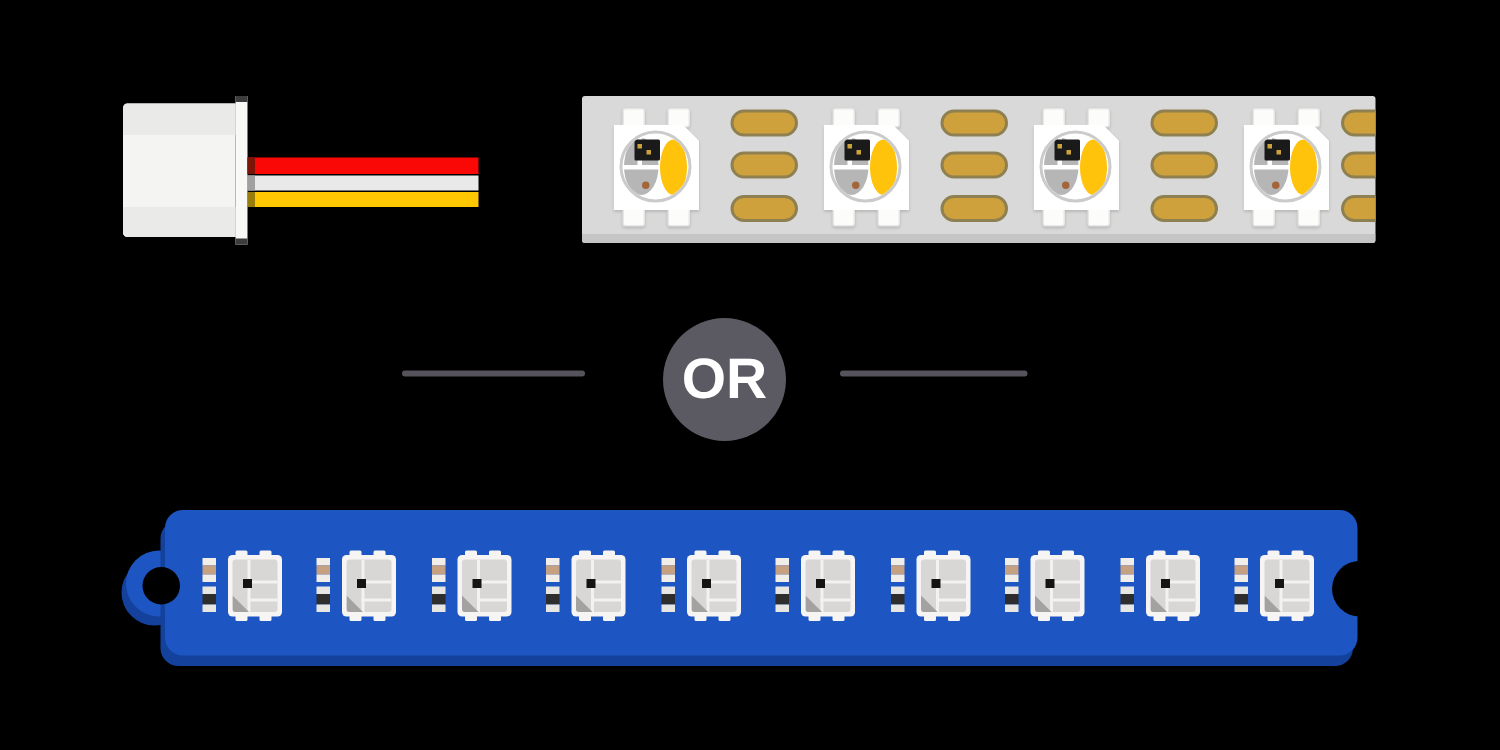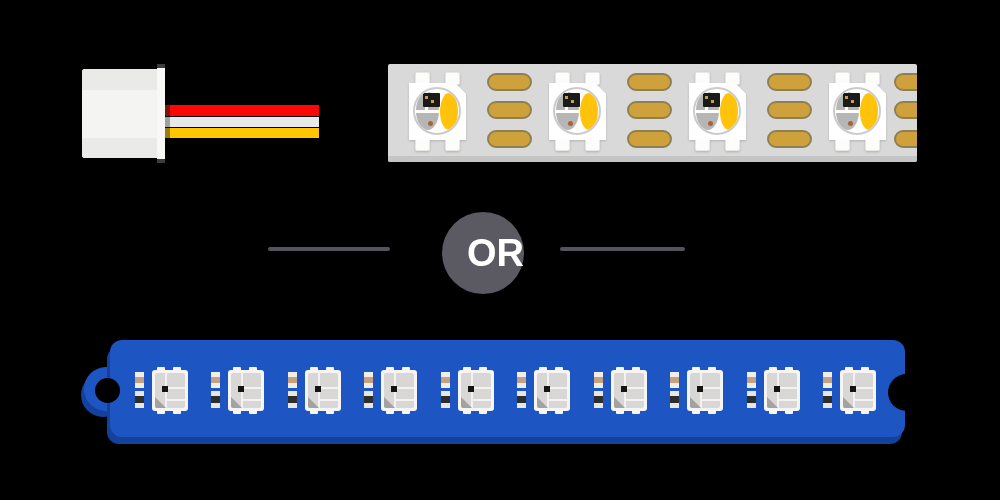--- a/index.html
+++ b/index.html
@@ -43,21 +43,21 @@
   .chip { left:8px; top:4px; width:17px; height:14px; background:var(--led-chip,#1a1a1a); border-radius:1px; }
   .chipdot { width:3px; height:3px; background:#caa33c; }
   .copper { left:13px; top:32px; width:5px; height:5px; border-radius:50%; background:#a5653a; }
   .phosphor { left:25px; top:4px; width:18px; height:37px; border-radius:50%; background:var(--led-phosphor,#ffc30b); }
 
   
   .dash { top:247px; height:4px; background:var(--dash,#56535c); border-radius:2px; }
   .dash.left { left:268px; width:122px; }
   .dash.right { left:560px; width:125px; }
   .orb { left:442px; top:212px; width:82px; height:82px; border-radius:50%; background:var(--or-circle,#5b5962);
-         display:flex; align-items:center; justify-content:flex-end; }
+         display:flex; align-items:center; justify-content:center; }
   .orb span { position:static; color:var(--or-text,#fff); font-size:38px; font-weight:bold; letter-spacing:0px; }
 
   
   .lobe { left:84px; top:367px; width:44px; height:44px; border-radius:50%; background:var(--pcb-blue,#1d56c2); box-shadow:-3px 6px 0 var(--pcb-blue-shadow,#14419b); }
   .bboard { left:110px; top:340px; width:795px; height:97px; border-radius:12px; background:var(--pcb-blue,#1d56c2); box-shadow:-3px 7px 0 var(--pcb-blue-shadow,#14419b); }
   .hole { left:95px; top:378px; width:25px; height:25px; border-radius:50%; background:#000; z-index:3; }
   .notch { left:888px; top:374px; width:37px; height:37px; border-radius:50%; background:#000; z-index:3; }
   .bunit { top:28px; width:54px; height:44px; }
   .rcomp { left:0; width:9px; display:flex; flex-direction:column; }
   .rcomp.one { top:4px; height:16px; }

